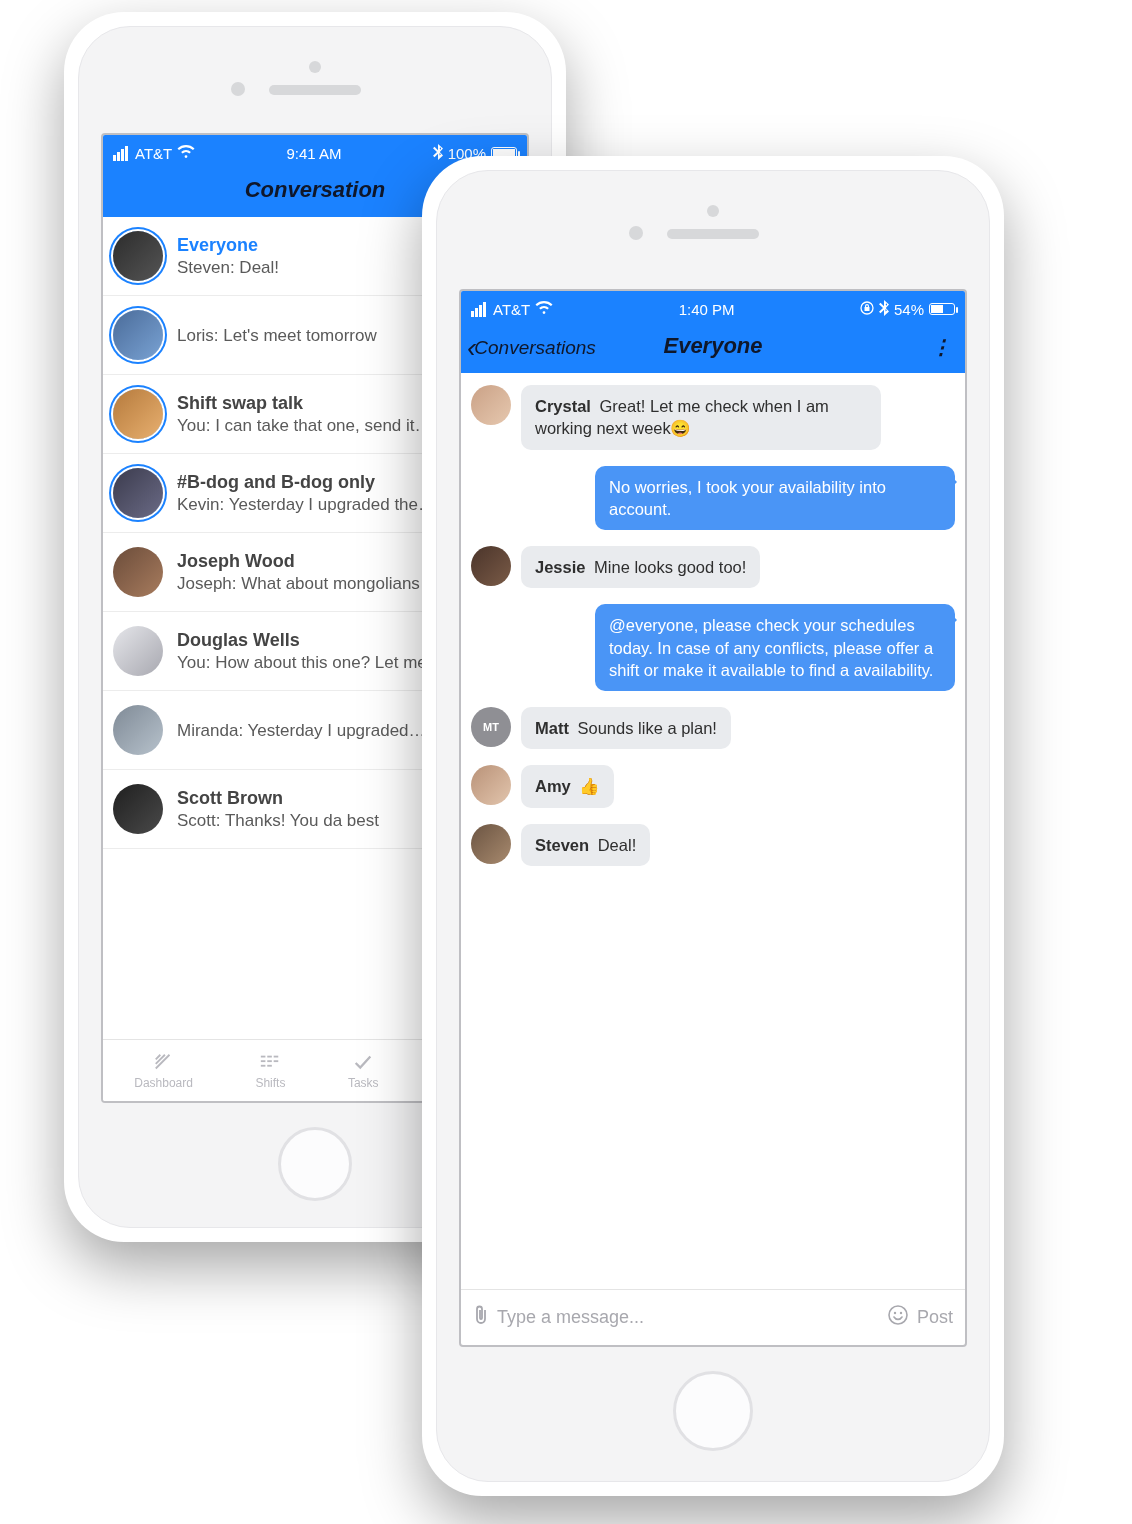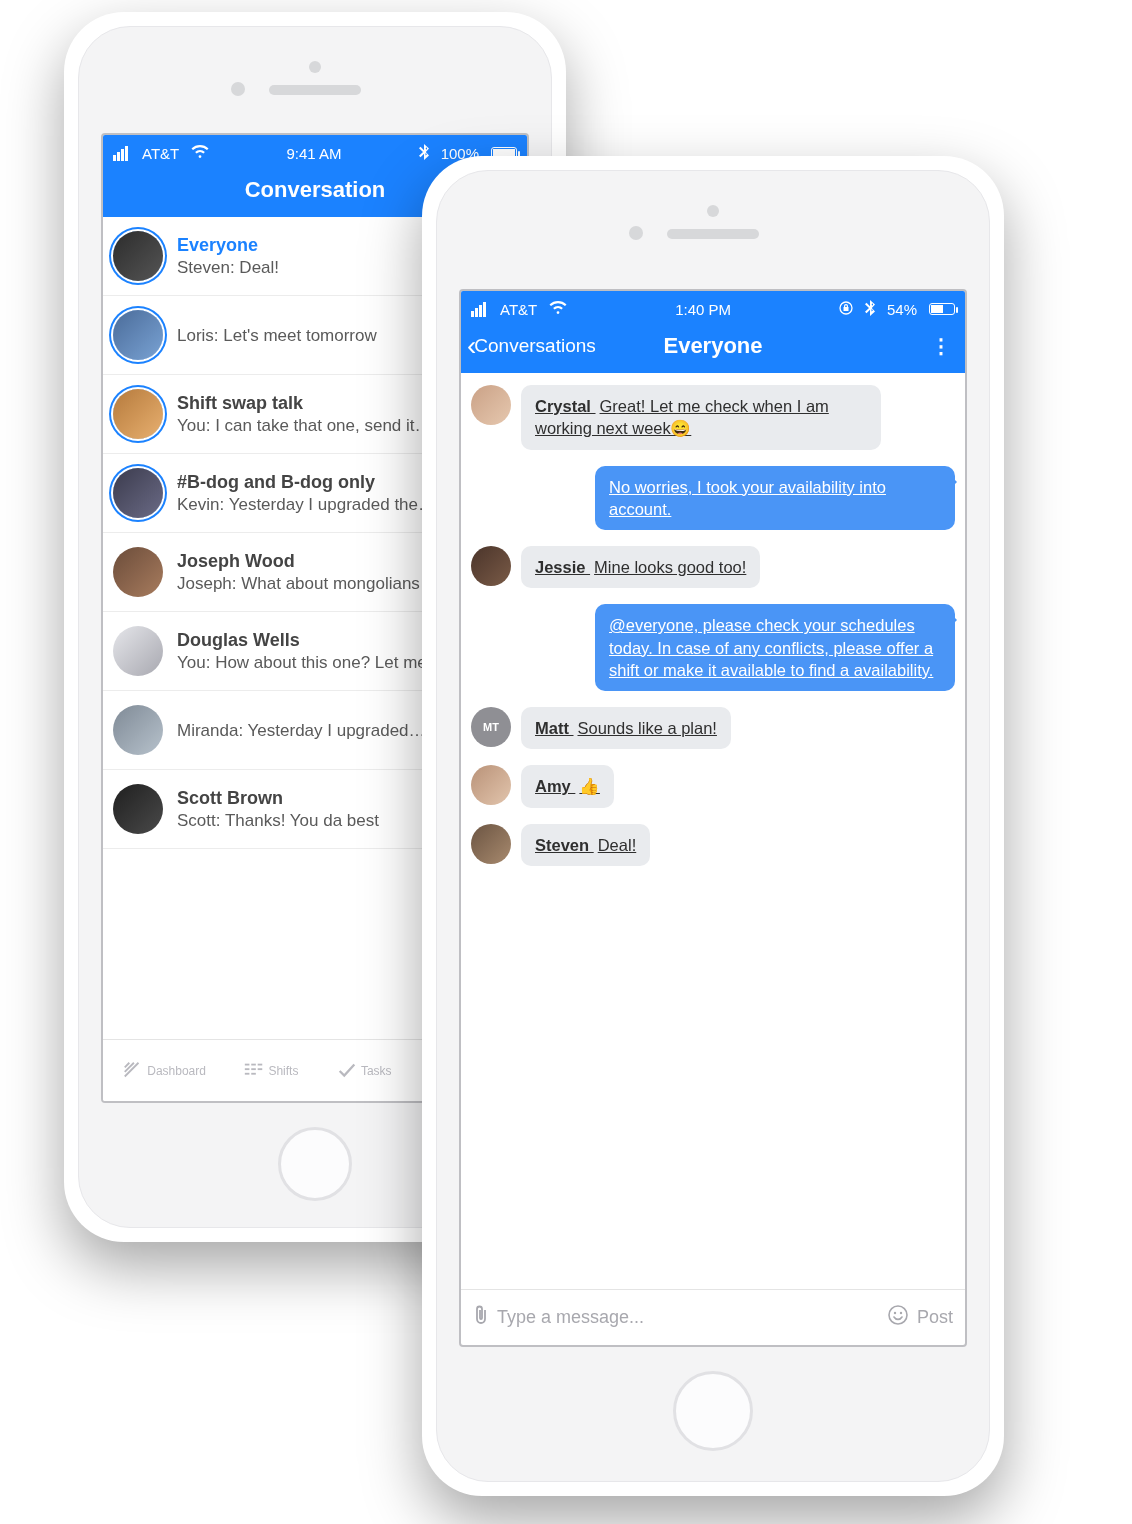--- a/index.html
+++ b/index.html
@@ -57,37 +57,37 @@
     overflow: hidden;
     display: flex; flex-direction: column;
   }
 
   
   .status-bar {
     height: 36px; background: #1b82ff; color:#fff;
     display:flex; align-items:center; justify-content:space-between;
     padding:0 10px; font-size:15px; font-weight:500;
   }
-  .status-left, .status-right { display:flex; align-items:center; gap:12px;}
+  .status-left, .status-right { display:flex; align-items:center; gap:5px;}
   .signal-bars { display:flex; align-items:flex-end; gap:1px; margin-right:2px;}
   .signal-bars span { width:3px; background:#fff; }
   .signal-bars span:nth-child(1){height:6px;}
   .signal-bars span:nth-child(2){height:9px;}
   .signal-bars span:nth-child(3){height:12px;}
   .signal-bars span:nth-child(4){height:15px;}
   .battery { width:26px;height:12px;border:1.5px solid #fff;border-radius:3px;position:relative;}
   .battery::after{content:"";position:absolute;right:-4px;top:3px;width:2px;height:6px;background:#fff;border-radius:1px;}
   .battery .level{position:absolute;left:1px;top:1px;bottom:1px;background:#fff;}
   .bt { font-size:13px; }
 
   
   .app-header {
-    background:#1b82ff; color:#ffffff; padding: 6px 10px 14px;
-    display:flex; align-items:center; justify-content:center;
-    position:relative; font-weight:700; font-size:22px;
+    background:#1b82ff; color:#0f172a; padding: 6px 10px 14px;
+    display:flex; align-items:flex-end; justify-content:center;
+    position:relative; font-weight:700; font-size:22px;font-style:italic;
   }
   .app-header .back {
     position:absolute; left:6px; display:flex; align-items:center;
     font-size:19px; font-weight:400;
   }
   .app-header .back .chev { font-size:28px; line-height:0; margin-right:-2px;}
   .app-header .more { position:absolute; right:14px; font-size:20px;}
 
   
   .conv-list { flex:1; overflow:hidden; background:#fff;}
@@ -106,31 +106,31 @@
   .conv-text { flex:1; min-width:0;}
   .conv-title { font-weight:700; color:#444; font-size:18px; white-space:nowrap; overflow:hidden; text-overflow:ellipsis;}
   .conv-title.link { color:#1b82ff; }
   .conv-sub { color:#5a5a5a; font-size:17px; white-space:nowrap; overflow:hidden; text-overflow:ellipsis; margin-top:2px;}
 
   
   .tabbar {
     height:62px; border-top:1px solid #e4e4e4; background:#fff;
     display:flex; justify-content:space-around; align-items:center;
   }
-  .tab { display:flex; align-items:center; color:#b9b9bf; font-size:12px; gap:2px;}
+  .tab { display:flex; flex-direction:column; align-items:center; color:#b9b9bf; font-size:12px; gap:2px;}
   .tab.active { color:#1b82ff; }
   .tab svg { width:24px; height:22px; }
 
   
   .chat-body { flex:1; background:#fff; padding:12px 10px; overflow:hidden; display:flex; flex-direction:column; gap:16px;}
   .msg-row { display:flex; gap:10px; align-items:flex-start;}
   .msg-row .avatar-sm { width:40px; height:40px;}
   .bubble {
     max-width: 360px; padding:10px 14px; border-radius:10px;
-    font-size:16.5px; line-height:1.35;text-decoration:underline;
+    font-size:16.5px; line-height:1.35;
   }
   .bubble.gray { background:#e9ebee; color:#2f2f2f;}
   .bubble.gray .name { font-weight:700; margin-right:4px;}
   .msg-row.out { justify-content:flex-end; }
   .bubble.blue { background:#4a95f6; color:#fff; position:relative;}
   .bubble.blue::after{
     content:""; position:absolute; right:-8px; top:10px;
     border:6px solid transparent; border-left-color:#4a95f6;
   }
   .msg-input {

